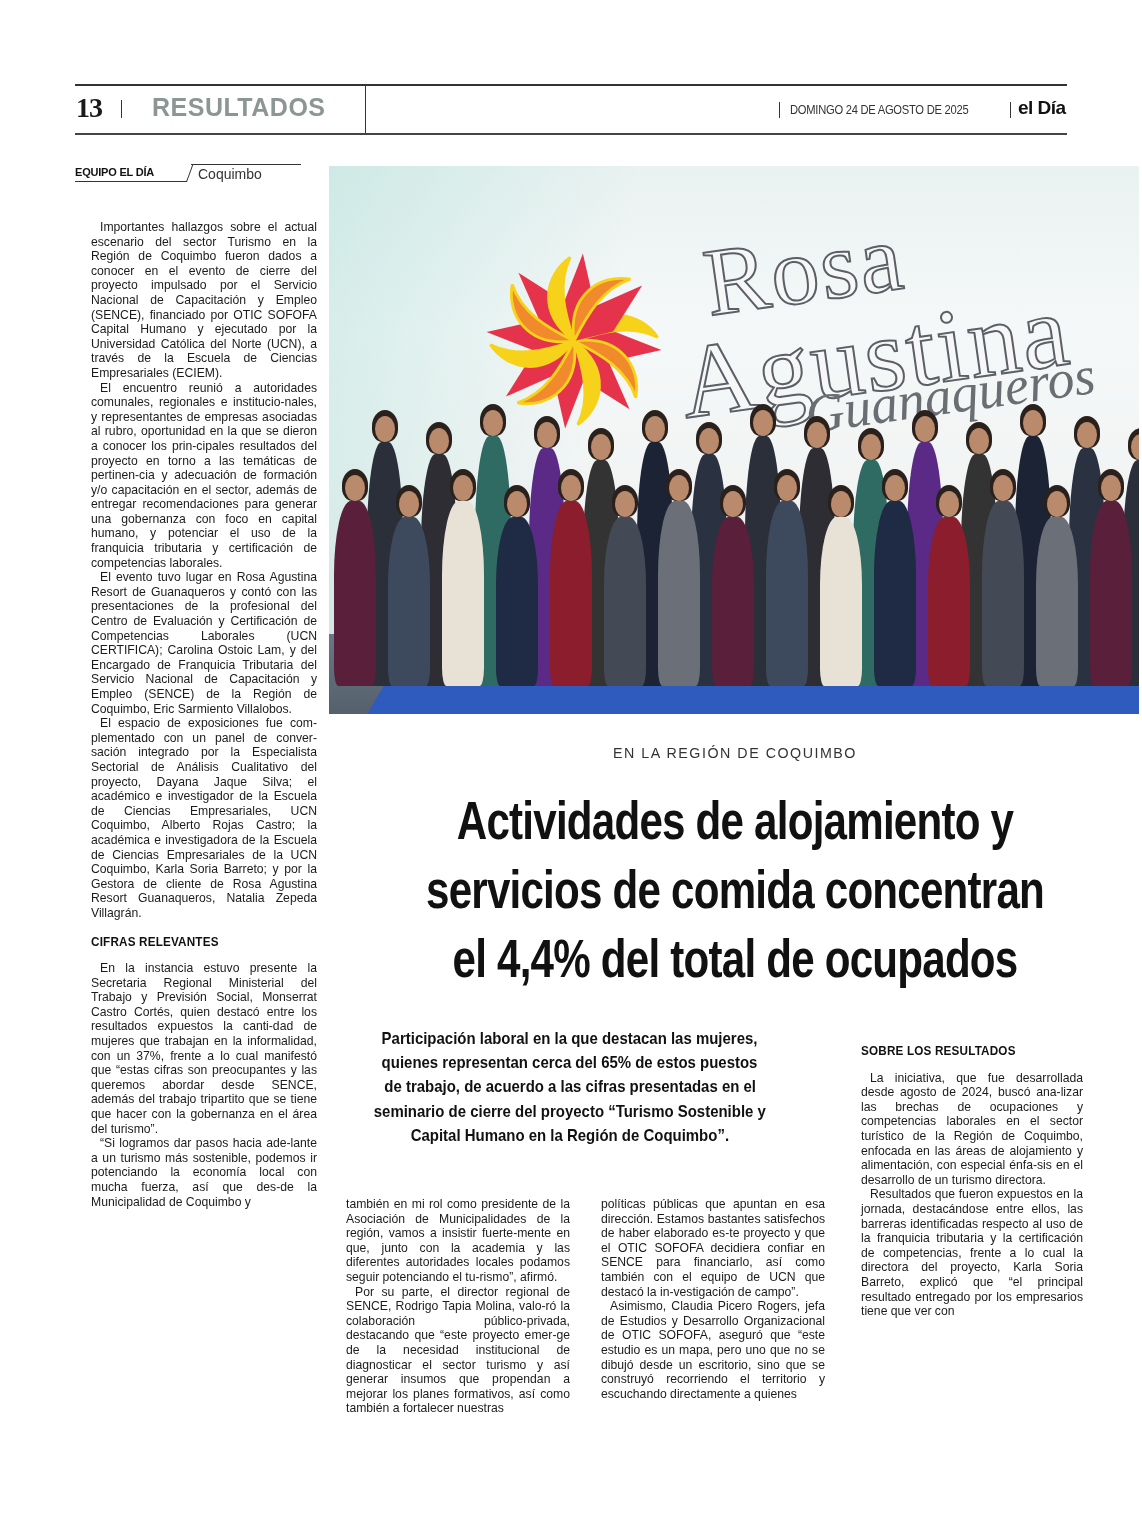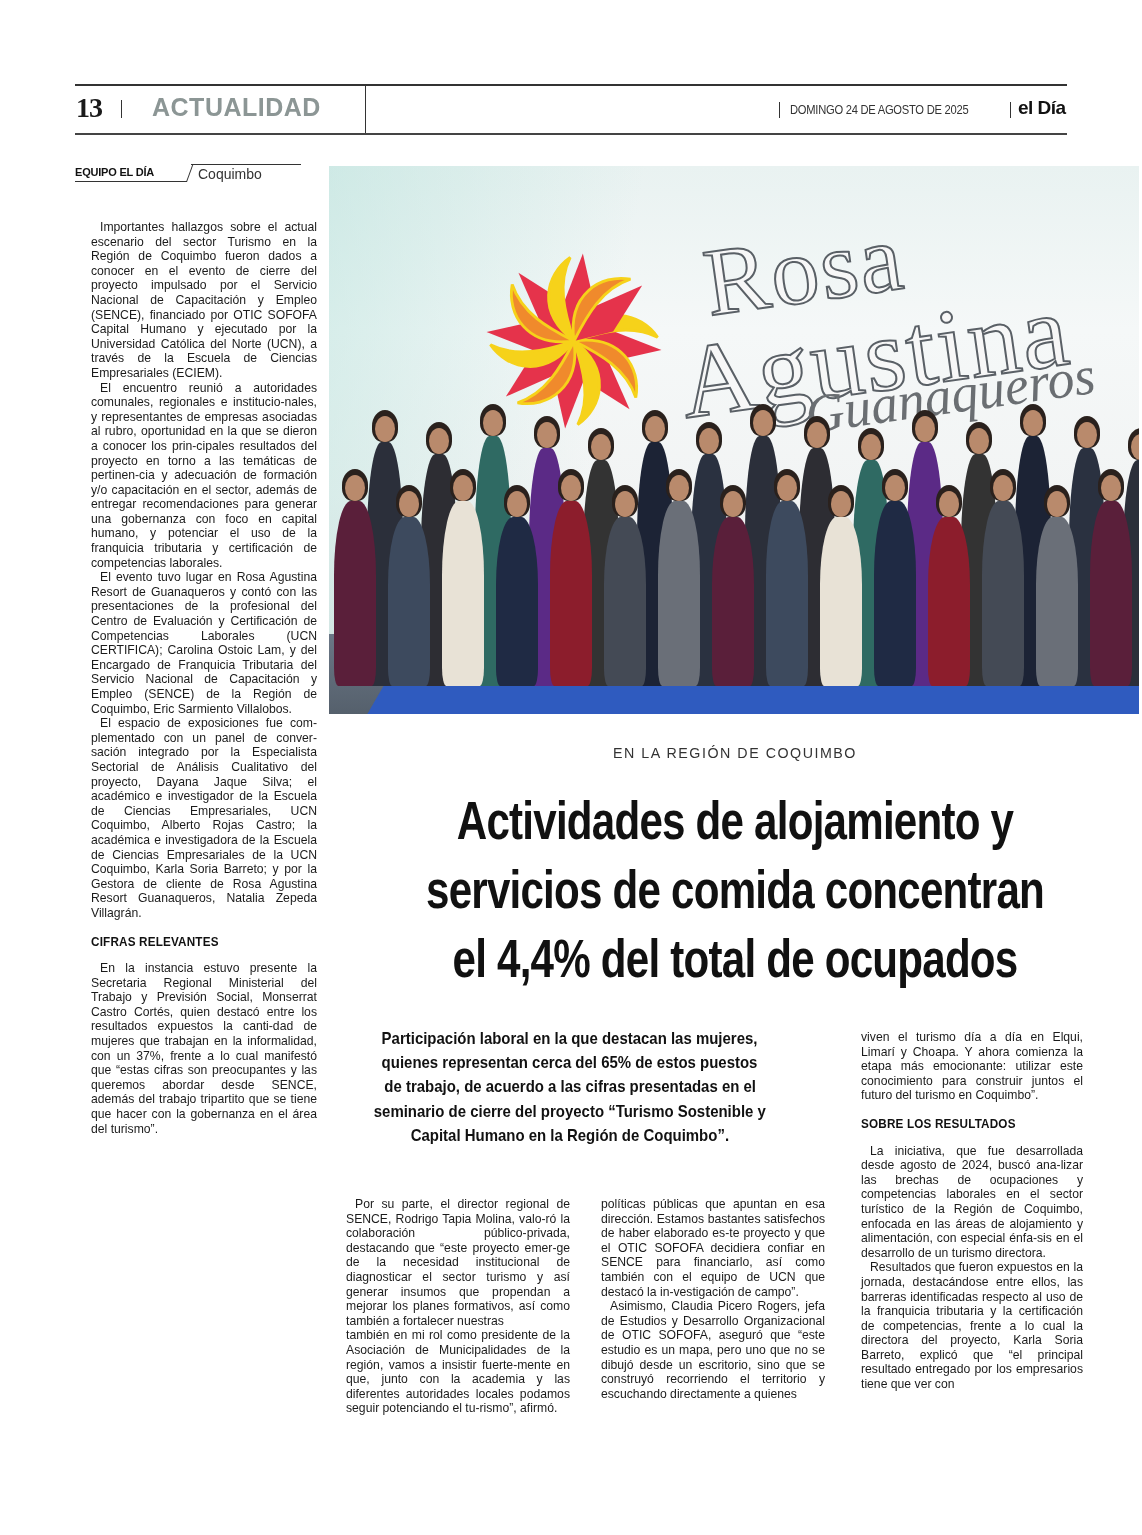--- a/index.html
+++ b/index.html
@@ -54,21 +54,21 @@
   .headline span { display: block; transform: scaleX(0.78); }
   .deck { position: absolute; left: 330px; top: 1027px; width: 480px; text-align: center; font-family: "Liberation Sans Narrow", "Liberation Sans", sans-serif; font-weight: bold; font-size: 17px; line-height: 24.2px; color: #111; }
   .deck span { display: inline-block; transform: scaleX(0.88); }
 </style>
 </head>
 <body>
 
 <div class="header-top-rule"></div>
 <div class="page-number">13</div>
 <div class="sep-bar" style="left:121px; top:100px; height:18px;"></div>
-<div class="section-name">ACTUALIDAD</div>
+<div class="section-name">RESULTADOS</div>
 <div class="header-vrule"></div>
 <div class="sep-bar" style="left:779px; top:102px; height:16px;"></div>
 <div class="dateline">DOMINGO 24 DE AGOSTO DE 2025</div>
 <div class="sep-bar" style="left:1010px; top:102px; height:16px;"></div>
 <div class="brand">el Día</div>
 <div class="header-bottom-rule"></div>
 
 <div class="byline">
   <span class="byline-author">EQUIPO EL DÍA</span>
   <span class="byline-rule-bottom"></span>
@@ -79,20 +79,21 @@
 
 <div class="col col-1">
   <div>
     <p>Importantes hallazgos sobre el actual escenario del sector Turismo en la Región de Coquimbo fueron dados a conocer en el evento de cierre del proyecto impulsado por el Servicio Nacional de Capacitación y Empleo (SENCE), financiado por OTIC SOFOFA Capital Humano y ejecutado por la Universidad Católica del Norte (UCN), a través de la Escuela de Ciencias Empresariales (ECIEM).</p>
     <p>El encuentro reunió a autoridades comunales, regionales e institucio-nales, y representantes de empresas asociadas al rubro, oportunidad en la que se dieron a conocer los prin-cipales resultados del proyecto en torno a las temáticas de pertinen-cia y adecuación de formación y/o capacitación en el sector, además de entregar recomendaciones para generar una gobernanza con foco en capital humano, y potenciar el uso de la franquicia tributaria y certificación de competencias laborales.</p>
     <p>El evento tuvo lugar en Rosa Agustina Resort de Guanaqueros y contó con las presentaciones de la profesional del Centro de Evaluación y Certificación de Competencias Laborales (UCN CERTIFICA); Carolina Ostoic Lam, y del Encargado de Franquicia Tributaria del Servicio Nacional de Capacitación y Empleo (SENCE) de la Región de Coquimbo, Eric Sarmiento Villalobos.</p>
     <p>El espacio de exposiciones fue com-plementado con un panel de conver-sación integrado por la Especialista Sectorial de Análisis Cualitativo del proyecto, Dayana Jaque Silva; el académico e investigador de la Escuela de Ciencias Empresariales, UCN Coquimbo, Alberto Rojas Castro; la académica e investigadora de la Escuela de Ciencias Empresariales de la UCN Coquimbo, Karla Soria Barreto; y por la Gestora de cliente de Rosa Agustina Resort Guanaqueros, Natalia Zepeda Villagrán.</p>
   </div>
   <h3>CIFRAS RELEVANTES</h3>
   <p>En la instancia estuvo presente la Secretaria Regional Ministerial del Trabajo y Previsión Social, Monserrat Castro Cortés, quien destacó entre los resultados expuestos la canti-dad de mujeres que trabajan en la informalidad, con un 37%, frente a lo cual manifestó que “estas cifras son preocupantes y las queremos abordar desde SENCE, además del trabajo tripartito que se tiene que hacer con la gobernanza en el área del turismo”.</p>
+  <p>“Si logramos dar pasos hacia ade-lante a un turismo más sostenible, podemos ir potenciando la economía local con mucha fuerza, así que des-de la Municipalidad de Coquimbo y</p>
 </div>
 
 <div class="photo">
   <div class="wall"></div>
   <svg class="sun" viewBox="-100 -100 200 200">
     <g id="sunrays">
         <path d="M0,0 L30,-20 L92,-10 L40,14 Z" fill="#e5334b" transform="rotate(12)"></path>
         <path d="M0,0 C30,-40 70,-30 88,-4 C60,-18 30,-10 0,0 Z" fill="#f6d21a" stroke="#f6d21a" stroke-width="3" transform="rotate(0)"></path>
         <path d="M0,0 L30,-20 L92,-10 L40,14 Z" fill="#e5334b" transform="rotate(57)"></path>
         <path d="M0,0 C30,-40 70,-30 88,-4 C60,-18 30,-10 0,0 Z" fill="#f08a2c" stroke="#f6d21a" stroke-width="3" transform="rotate(45)"></path>
@@ -217,27 +218,26 @@
 </div>
 <div class="deck">
   <span>Participación laboral en la que destacan las mujeres,</span><br>
   <span>quienes representan cerca del 65% de estos puestos</span><br>
   <span>de trabajo, de acuerdo a las cifras presentadas en el</span><br>
   <span>seminario de cierre del proyecto “Turismo Sostenible y</span><br>
   <span>Capital Humano en la Región de Coquimbo”.</span>
 </div>
 
 <div class="col col-2">
+  <p style="text-indent:0">también en mi rol como presidente de la Asociación de Municipalidades de la región, vamos a insistir fuerte-mente en que, junto con la academia y las diferentes autoridades locales podamos seguir potenciando el tu-rismo”, afirmó.</p>
   <p>Por su parte, el director regional de SENCE, Rodrigo Tapia Molina, valo-ró la colaboración público-privada, destacando que “este proyecto emer-ge de la necesidad institucional de diagnosticar el sector turismo y así generar insumos que propendan a mejorar los planes formativos, así como también a fortalecer nuestras</p>
-  <p style="text-indent:0">también en mi rol como presidente de la Asociación de Municipalidades de la región, vamos a insistir fuerte-mente en que, junto con la academia y las diferentes autoridades locales podamos seguir potenciando el tu-rismo”, afirmó.</p>
 </div>
 
 <div class="col col-3">
   <p style="text-indent:0">políticas públicas que apuntan en esa dirección. Estamos bastantes satisfechos de haber elaborado es-te proyecto y que el OTIC SOFOFA decidiera confiar en SENCE para financiarlo, así como también con el equipo de UCN que destacó la in-vestigación de campo”.</p>
   <p>Asimismo, Claudia Picero Rogers, jefa de Estudios y Desarrollo Organizacional de OTIC SOFOFA, aseguró que “este estudio es un mapa, pero uno que no se dibujó desde un escritorio, sino que se construyó recorriendo el territorio y escuchando directamente a quienes</p>
 </div>
 
 <div class="col col-4">
-  <p style="text-indent:0">viven el turismo día a día en Elqui, Limarí y Choapa. Y ahora comienza la etapa más emocionante: utilizar este conocimiento para construir juntos el futuro del turismo en Coquimbo”.</p>
   <h3>SOBRE LOS RESULTADOS</h3>
   <p>La iniciativa, que fue desarrollada desde agosto de 2024, buscó ana-lizar las brechas de ocupaciones y competencias laborales en el sector turístico de la Región de Coquimbo, enfocada en las áreas de alojamiento y alimentación, con especial énfa-sis en el desarrollo de un turismo directora.</p>
   <p>Resultados que fueron expuestos en la jornada, destacándose entre ellos, las barreras identificadas respecto al uso de la franquicia tributaria y la certificación de competencias, frente a lo cual la directora del proyecto, Karla Soria Barreto, explicó que “el principal resultado entregado por los empresarios tiene que ver con</p>
 </div>
 
 </body></html>

